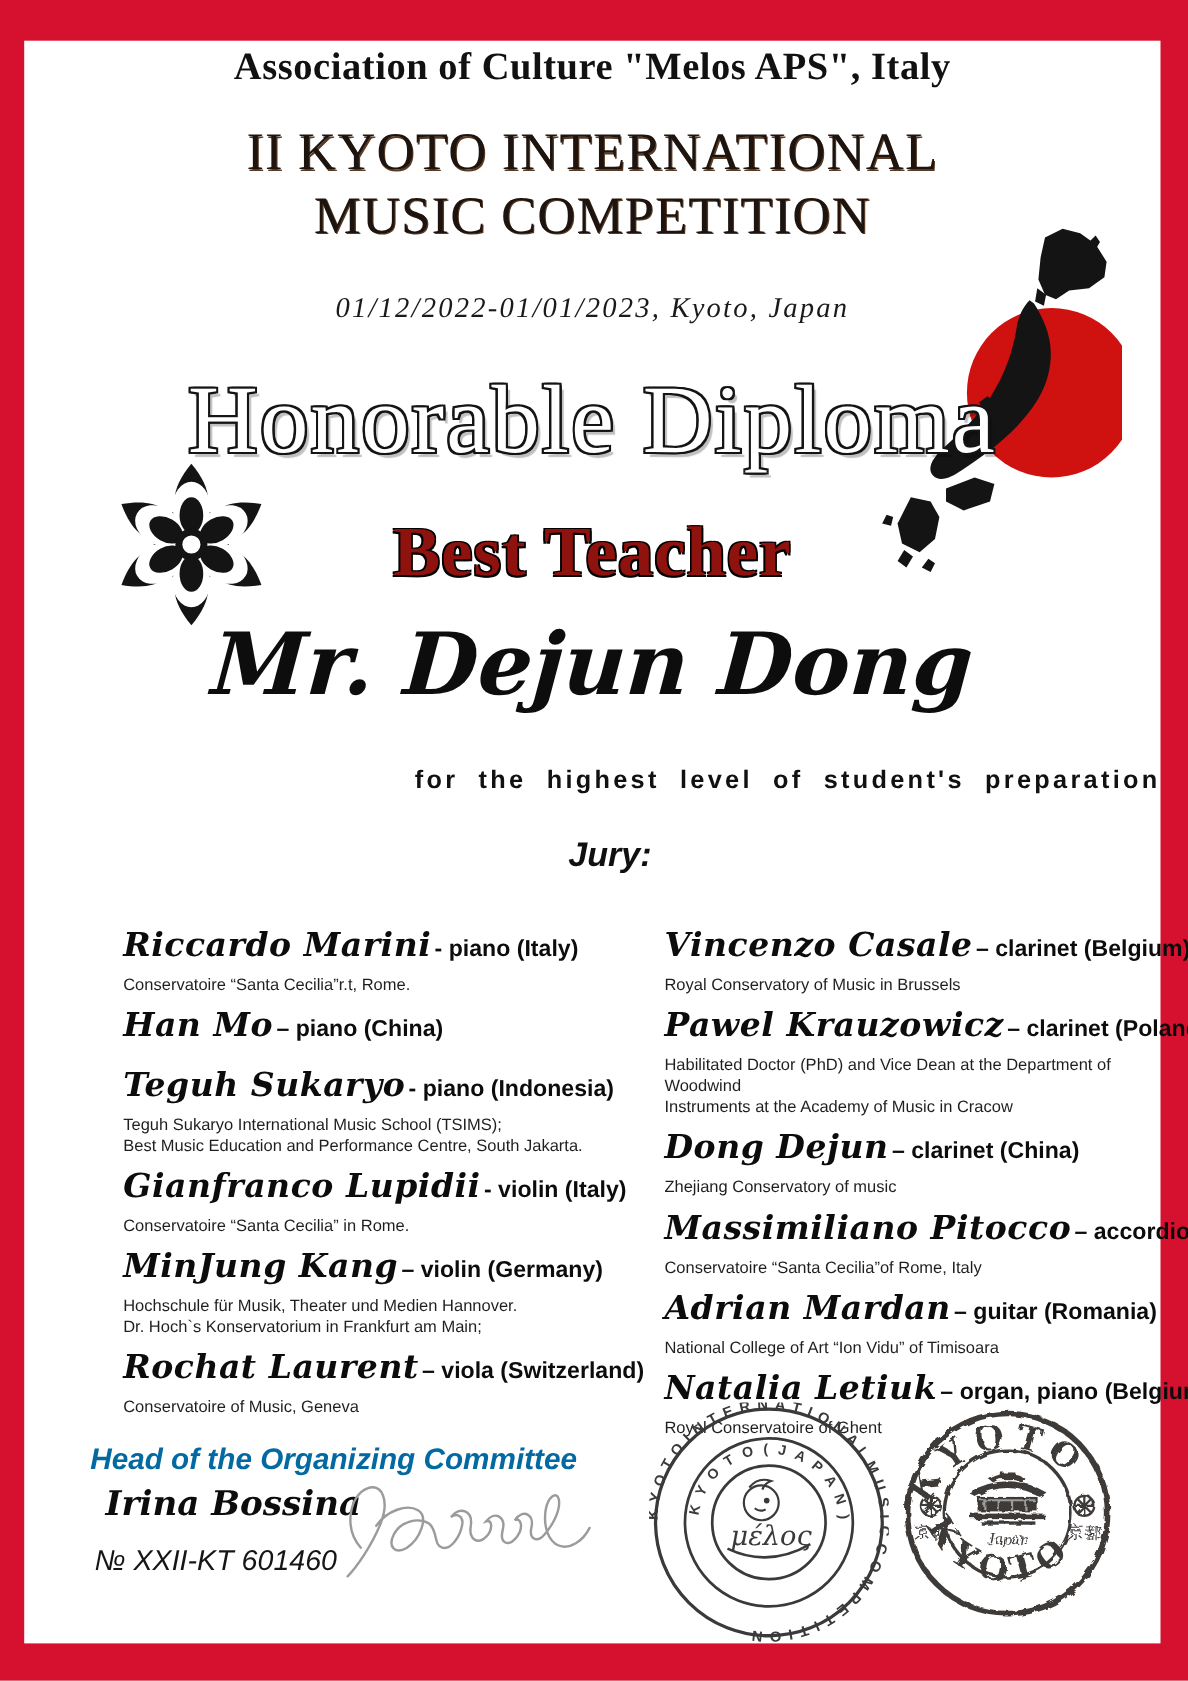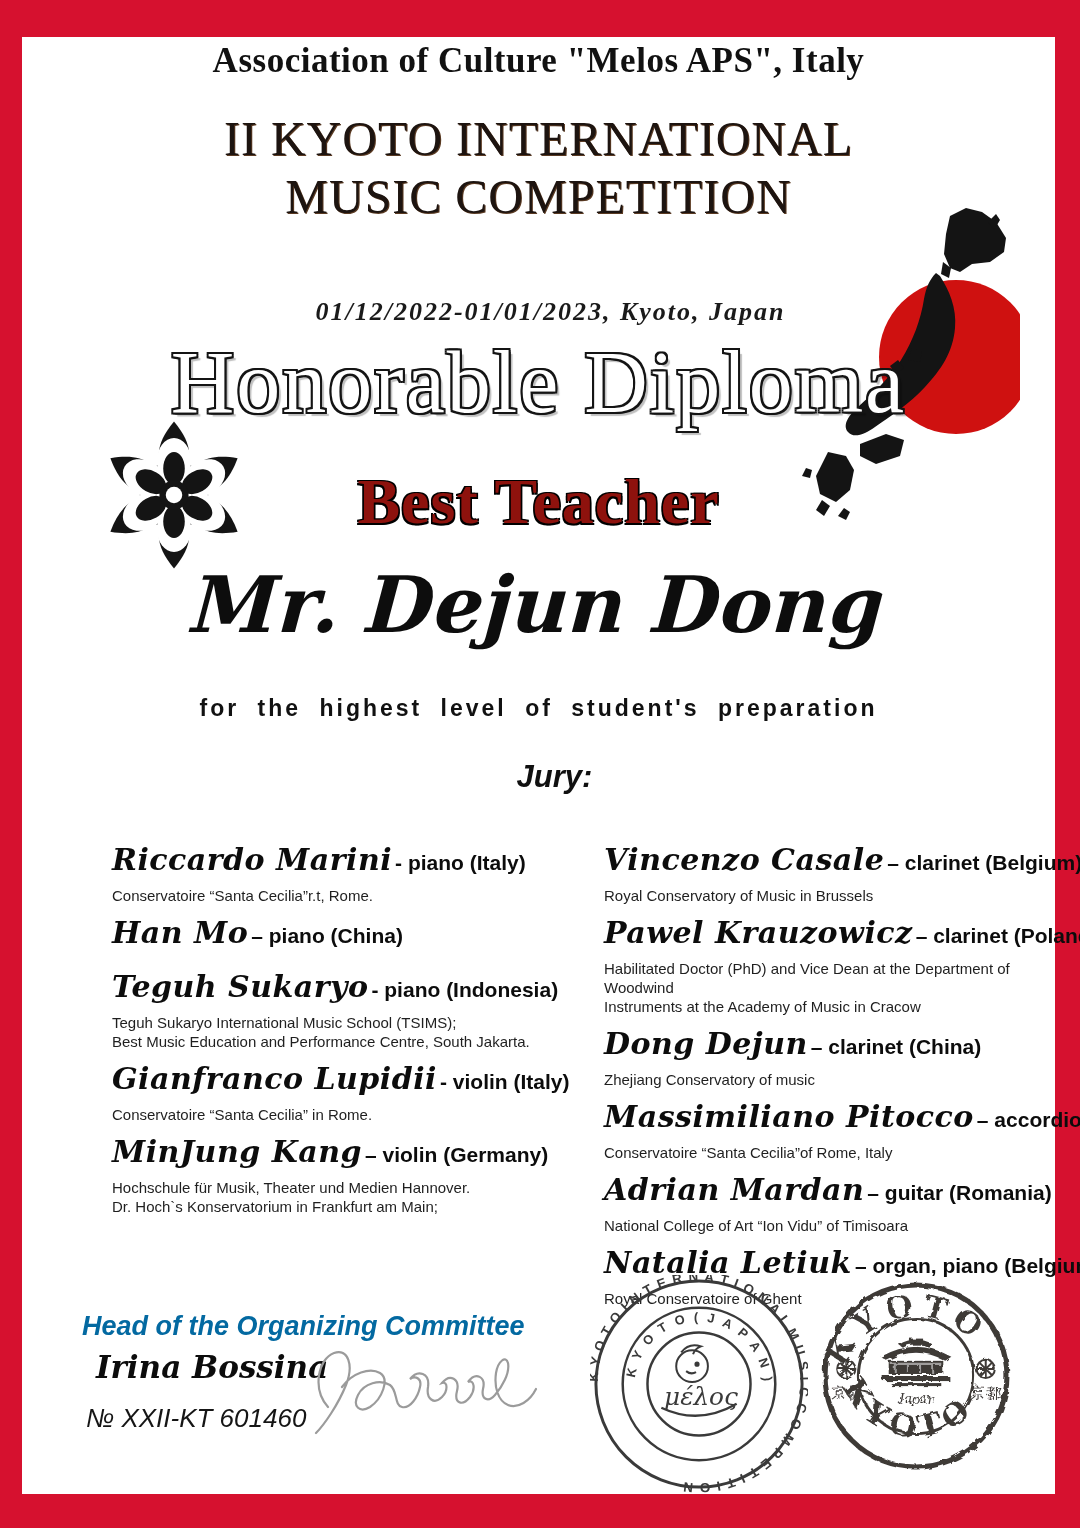--- a/index.html
+++ b/index.html
@@ -25,23 +25,23 @@
     letter-spacing:.5px;
   }
   .comp-title{
     width:100%; left:0; color:#1d1410;
     font-size:48px; letter-spacing:1px;
     text-shadow:1px 1px 0 #5a3a22;
   }
   .comp1{ top:74px; }
   .comp2{ top:132px; }
   .date-line{
-    width:100%; left:12px; top:228px;
-    font-size:26px; font-style:italic; font-weight:bold;
-    letter-spacing:2px; color:#1a1a1a;margin-top:32px;
+    width:100%; left:0; top:228px;
+    font-size:26px; font-style:italic; font-weight:normal;
+    letter-spacing:2px; color:#1a1a1a;
   }
   .honorable{
     width:100%; left:0; top:295px;
     font-size:88px; letter-spacing:2px;
     color:#ffffff;
     text-shadow:
       -2px -2px 0 #141414, 2px -2px 0 #141414,
       -2px  2px 0 #141414, 2px  2px 0 #141414,
        0   -2px 0 #141414, 0    2px 0 #141414,
       -2px  0   0 #141414, 2px  0   0 #141414,
@@ -59,21 +59,21 @@
     width:100%; left:0; top:522px;
     font-family:"DejaVu Serif", serif;
     font-style:italic; font-weight:bold;
     font-size:78px; color:#0d0d0d;
     transform:skewX(-4deg);
   }
   .reason{
     width:100%; left:0; top:658px;
     font-family:"Liberation Sans", sans-serif;
     font-weight:bold; font-size:23px; color:#111;
-    letter-spacing:3px; word-spacing:9px;
+    letter-spacing:3px; word-spacing:9px;text-align:right;
   }
   .jury-heading{
     width:100%; left:0; top:722px;
     font-family:"Liberation Sans", sans-serif;
     font-style:italic; font-weight:bold; font-size:31px; color:#101010;padding-left:16px;
   }
   .jury-wrap{
     left:0; top:802px; width:100%;
     display:flex;
   }
@@ -228,20 +228,24 @@
             <div class="jury-aff">Best Music Education and Performance Centre, South Jakarta.</div>
           </div>
           <div class="jury-entry">
             <div class="jury-line"><span class="jury-name">Gianfranco Lupidii</span><span class="jury-role">- violin (Italy)</span></div>
             <div class="jury-aff">Conservatoire “Santa Cecilia” in Rome.</div>
           </div>
           <div class="jury-entry">
             <div class="jury-line"><span class="jury-name">MinJung Kang</span><span class="jury-role">– violin (Germany)</span></div>
             <div class="jury-aff">Hochschule für Musik, Theater und Medien Hannover.</div>
             <div class="jury-aff">Dr. Hoch`s Konservatorium in Frankfurt am Main;</div>
+          </div>
+          <div class="jury-entry">
+            <div class="jury-line"><span class="jury-name">Rochat Laurent</span><span class="jury-role">– viola (Switzerland)</span></div>
+            <div class="jury-aff">Conservatoire of Music, Geneva</div>
           </div>
         </div>
       <div class="jury-col right" id="jury-right">
           <div class="jury-entry">
             <div class="jury-line"><span class="jury-name">Vincenzo Casale</span><span class="jury-role">– clarinet (Belgium)</span></div>
             <div class="jury-aff">Royal Conservatory of Music in Brussels</div>
           </div>
           <div class="jury-entry">
             <div class="jury-line"><span class="jury-name">Pawel Krauzowicz</span><span class="jury-role">– clarinet (Poland)</span></div>
             <div class="jury-aff">Habilitated Doctor (PhD) and Vice Dean at the Department of Woodwind</div>

